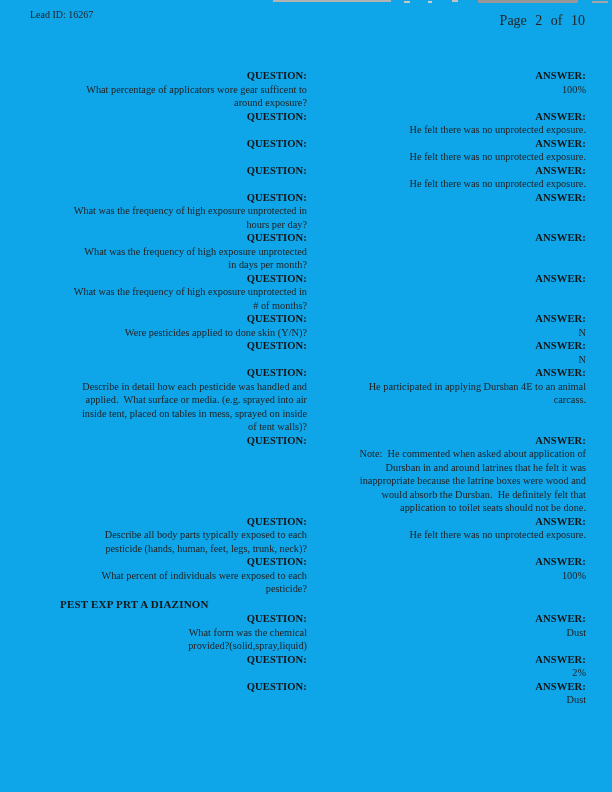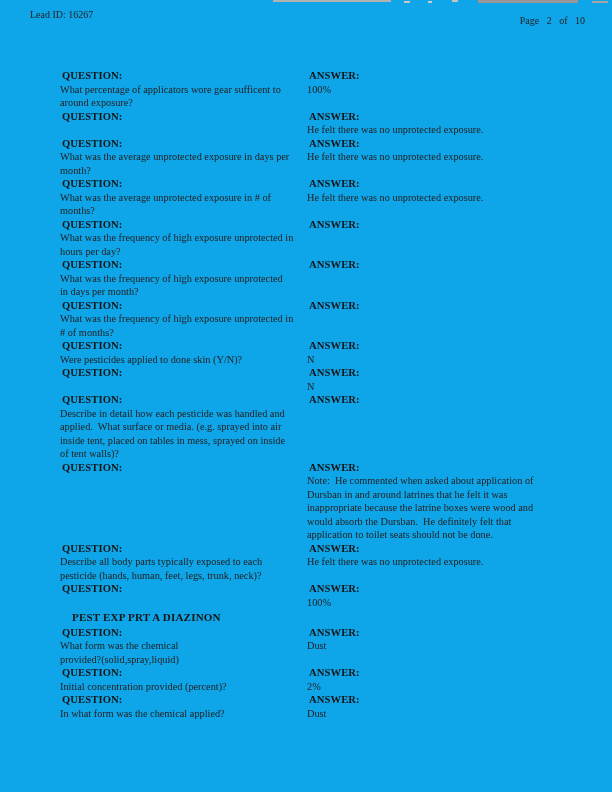--- a/index.html
+++ b/index.html
@@ -26,55 +26,56 @@
     left: 30px;
     top: 9px;
     font-size: 10px;
     line-height: 12px;
     color: #242424;
   }
   .hdr-right {
     position: absolute;
     right: 27px;
     top: 15px;
-    font-size: 10px;
+    font-size: 14px;
     line-height: 12px;
     word-spacing: 5px;
     color: #242424;
   }
   .content {
     position: absolute;
     left: 60px;
     top: 69px;
     width: 526px;
     font-size: 10.3px;
     line-height: 13.5px;
   }
   .qa-row {
     display: grid;
     grid-template-columns: 247px 1fr;
     align-items: start;
+    text-align: right;
   }
   .cell { min-width: 0; }
   .lbl {
     font-weight: bold;
     font-size: 10.6px;
     padding-left: 2px;
     letter-spacing: 0.1px;
     color: #151515;
   }
   .txt {
     white-space: pre;
     color: #222222;
   }
   .section-header {
     font-weight: bold;
     font-size: 11px;
     letter-spacing: 0.2px;
-    margin: 2px 0 1px 12px;
+    margin: 2px 0 1px 0;
     color: #151515;
   }
 </style>
 </head>
 <body>
 
 <div class="page">
 
   <div class="artifact" style="left:273px; top:0; width:118px; height:2px; background:#b2b2b2;"></div>
   <div class="artifact" style="left:404px; top:1px; width:6px; height:2px; background:#c6c6c6;"></div>
@@ -103,33 +104,29 @@
       <div class="lbl">QUESTION:</div>
     </div>
     <div class="cell a-cell">
       <div class="lbl">ANSWER:</div>
       <div class="txt">He felt there was no unprotected exposure.</div>
     </div>
   </div>
       <div class="qa-row">
     <div class="cell q-cell">
       <div class="lbl">QUESTION:</div>
-      <div class="txt">What was the average unprotected exposure in days per
-month?</div>
-    </div>
-    <div class="cell a-cell">
-      <div class="lbl">ANSWER:</div>
-      <div class="txt">He felt there was no unprotected exposure.</div>
-    </div>
-  </div>
-      <div class="qa-row">
-    <div class="cell q-cell">
-      <div class="lbl">QUESTION:</div>
-      <div class="txt">What was the average unprotected exposure in # of
-months?</div>
+    </div>
+    <div class="cell a-cell">
+      <div class="lbl">ANSWER:</div>
+      <div class="txt">He felt there was no unprotected exposure.</div>
+    </div>
+  </div>
+      <div class="qa-row">
+    <div class="cell q-cell">
+      <div class="lbl">QUESTION:</div>
     </div>
     <div class="cell a-cell">
       <div class="lbl">ANSWER:</div>
       <div class="txt">He felt there was no unprotected exposure.</div>
     </div>
   </div>
       <div class="qa-row">
     <div class="cell q-cell">
       <div class="lbl">QUESTION:</div>
       <div class="txt">What was the frequency of high exposure unprotected in
@@ -184,20 +181,22 @@
       <div class="qa-row">
     <div class="cell q-cell">
       <div class="lbl">QUESTION:</div>
       <div class="txt">Describe in detail how each pesticide was handled and
 applied.  What surface or media. (e.g. sprayed into air
 inside tent, placed on tables in mess, sprayed on inside
 of tent walls)?</div>
     </div>
     <div class="cell a-cell">
       <div class="lbl">ANSWER:</div>
+      <div class="txt">He participated in applying Dursban 4E to an animal
+carcass.</div>
     </div>
   </div>
       <div class="qa-row">
     <div class="cell q-cell">
       <div class="lbl">QUESTION:</div>
     </div>
     <div class="cell a-cell">
       <div class="lbl">ANSWER:</div>
       <div class="txt">Note:  He commented when asked about application of
 Dursban in and around latrines that he felt it was
@@ -213,20 +212,22 @@
 pesticide (hands, human, feet, legs, trunk, neck)?</div>
     </div>
     <div class="cell a-cell">
       <div class="lbl">ANSWER:</div>
       <div class="txt">He felt there was no unprotected exposure.</div>
     </div>
   </div>
       <div class="qa-row">
     <div class="cell q-cell">
       <div class="lbl">QUESTION:</div>
+      <div class="txt">What percent of individuals were exposed to each
+pesticide?</div>
     </div>
     <div class="cell a-cell">
       <div class="lbl">ANSWER:</div>
       <div class="txt">100%</div>
     </div>
   </div>
       <div class="section-header">PEST EXP PRT A DIAZINON</div>
       <div class="qa-row">
     <div class="cell q-cell">
       <div class="lbl">QUESTION:</div>
@@ -234,31 +235,29 @@
 provided?(solid,spray,liquid)</div>
     </div>
     <div class="cell a-cell">
       <div class="lbl">ANSWER:</div>
       <div class="txt">Dust</div>
     </div>
   </div>
       <div class="qa-row">
     <div class="cell q-cell">
       <div class="lbl">QUESTION:</div>
-      <div class="txt">Initial concentration provided (percent)?</div>
     </div>
     <div class="cell a-cell">
       <div class="lbl">ANSWER:</div>
       <div class="txt">2%</div>
     </div>
   </div>
       <div class="qa-row">
     <div class="cell q-cell">
       <div class="lbl">QUESTION:</div>
-      <div class="txt">In what form was the chemical applied?</div>
     </div>
     <div class="cell a-cell">
       <div class="lbl">ANSWER:</div>
       <div class="txt">Dust</div>
     </div>
   </div>
     </div>
 </div>
 
 </body></html>

